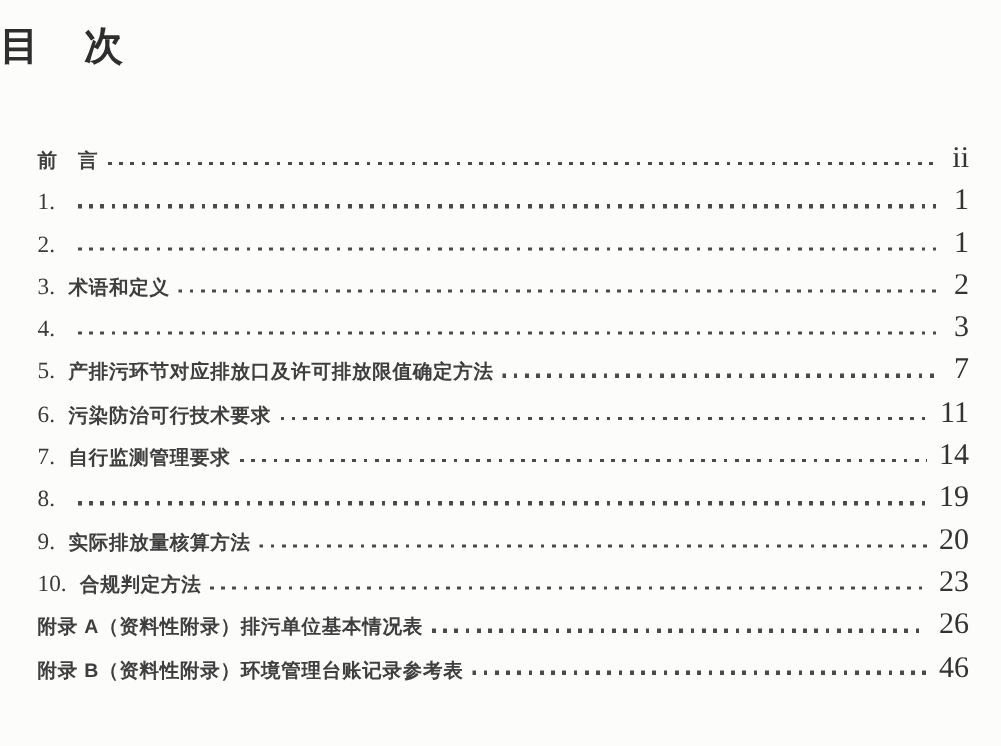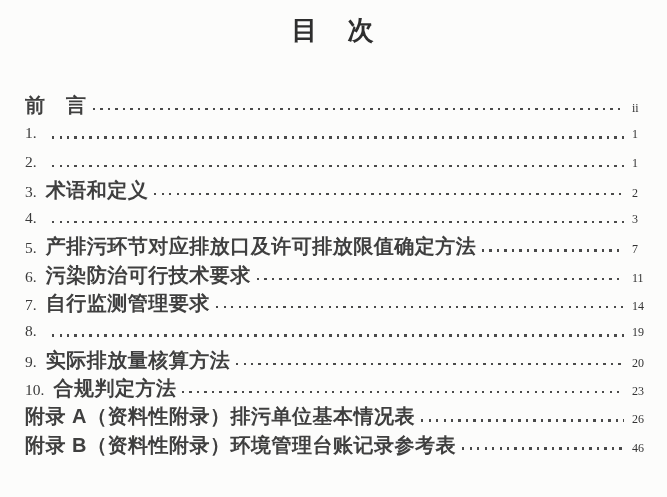--- a/index.html
+++ b/index.html
@@ -17,21 +17,20 @@
   }
   .page{
     position:relative;
     width:667px;height:497px;
     background:var(--page-bg);
   }
   .title{
     position:absolute;
     top:14px;left:0;right:0;
     margin:0;
-    text-align:center;
     font-size:26px;
     line-height:32px;
     font-weight:bold;
     letter-spacing:2px;
     color:#2e2e2e;
     font-family:"Liberation Sans", sans-serif;
   }
   .toc{
     position:absolute;
     top:91px;
@@ -46,42 +45,43 @@
     white-space:nowrap;
   }
   .num{
     font-family:"Liberation Serif", serif;
     font-size:15.5px;
     color:#3a3a3a;
     margin-right:9px;
     flex:0 0 auto;
   }
   .label{
-    font-size:20px;
+    font-size:13px;
     font-weight:600;
     letter-spacing:0.5px;
     color:var(--text-color);
     flex:0 0 auto;
   }
   .leader{
     flex:1 1 auto;
     height:2.4px;
     align-self:flex-end;
     margin:0 8px 9px 6px;
     background-image:repeating-linear-gradient(
       to right,
       var(--leader-color) 0px, var(--leader-color) 2.4px,
       transparent 2.4px, transparent 7.5px);
     background-repeat:repeat-x;
   }
   .page-num{
     font-family:"Liberation Serif", serif;
-    font-size:12px;
+    font-size:20px;
     color:#333333;
     flex:0 0 auto;
+    text-align:right;
     min-width:14px;
   }
 </style>
 </head>
 <body>
 
 <div class="page">
   <h1 class="title">目　次</h1>
   <div class="toc" id="toc-list">
   <div class="row">

